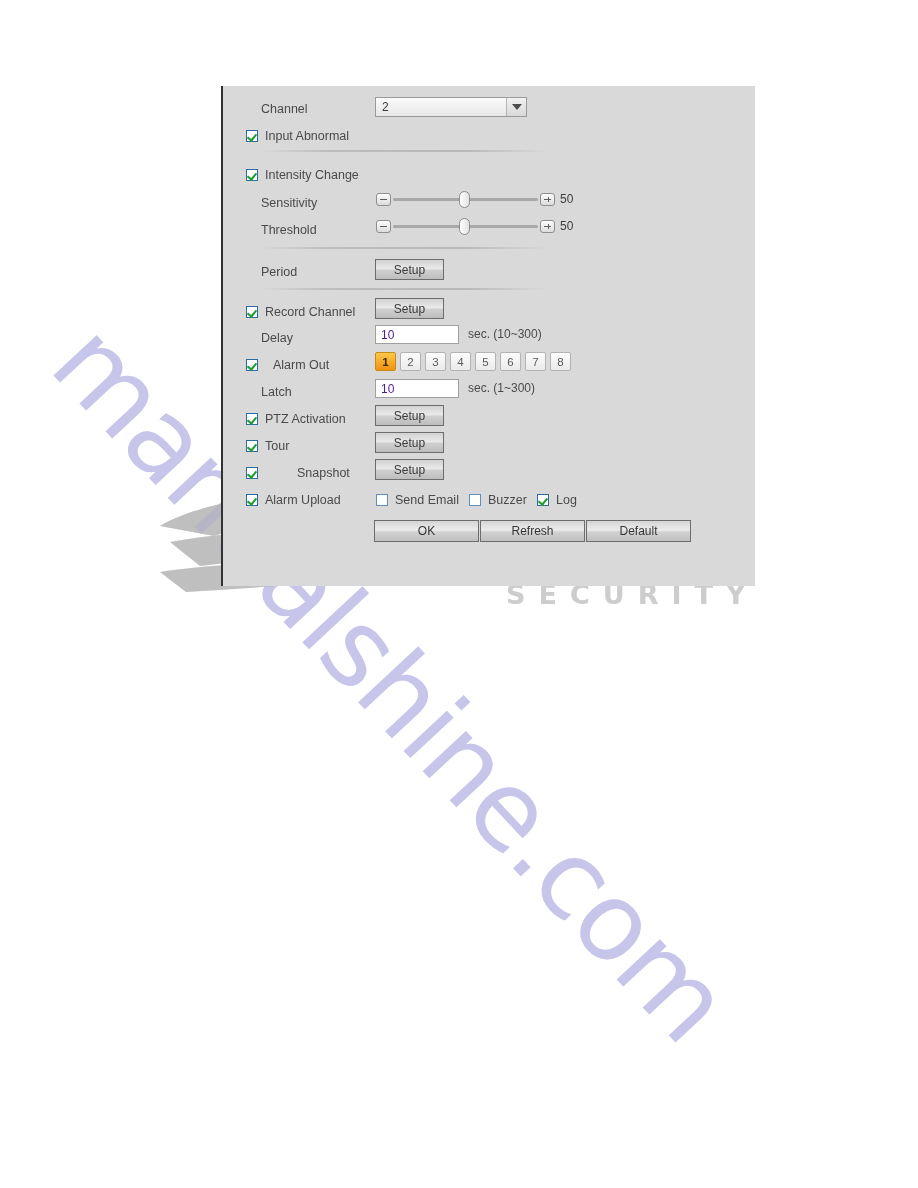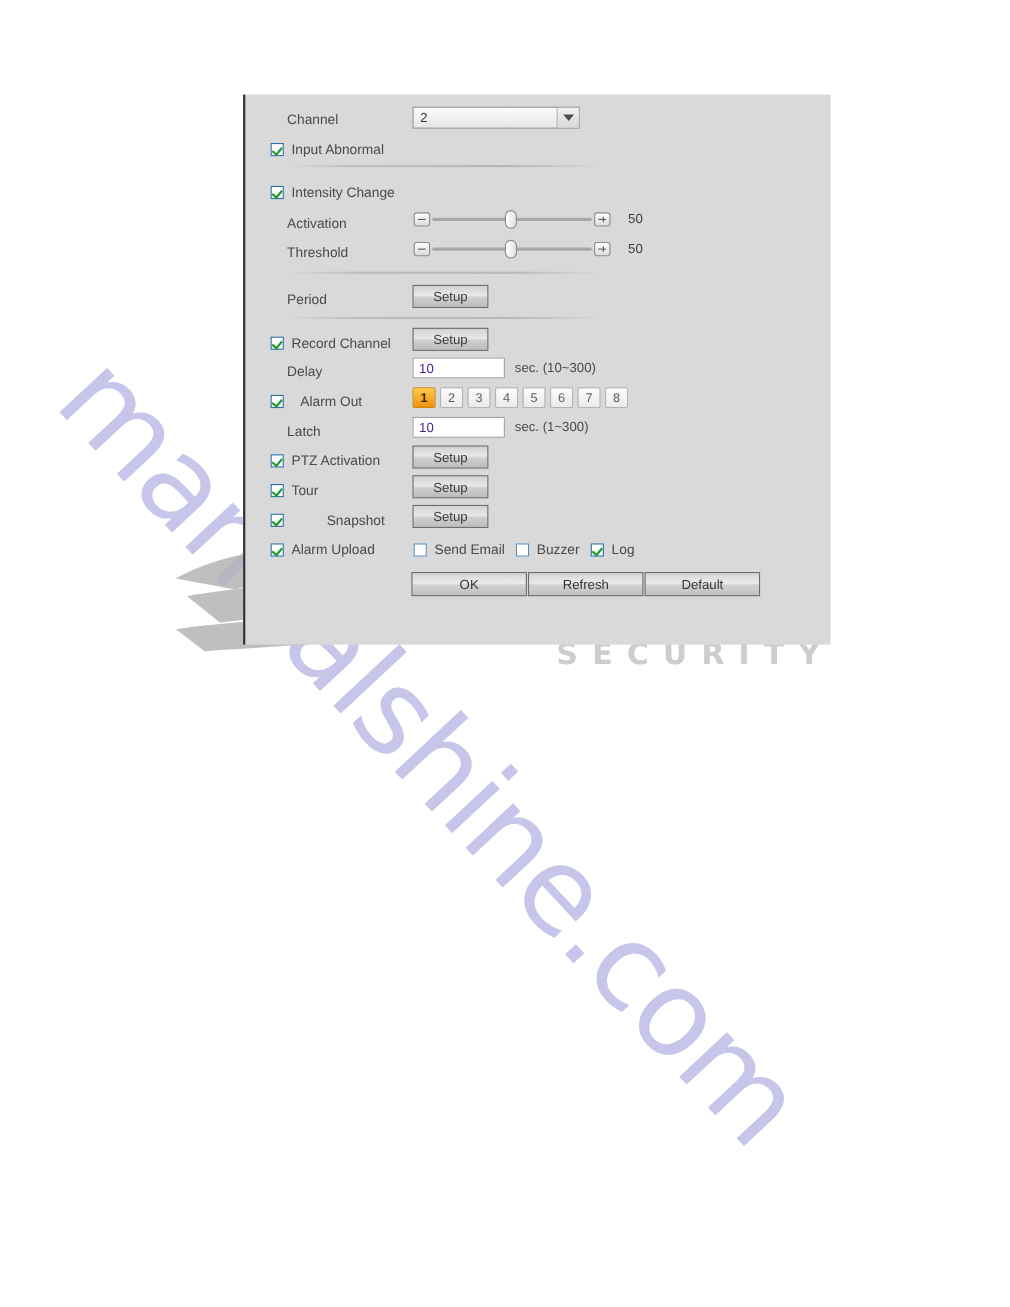--- a/index.html
+++ b/index.html
@@ -210,21 +210,21 @@
     top: -7px;
     width: 11px; height: 17px;
     border: 1px solid #8d8d8d;
     border-radius: 6px;
     background: linear-gradient(to right,#ffffff,#e2e2e2);
     box-sizing: border-box;
   }
   .sval {
     font-size: 12px;
     color: #3d3d3d;
-    margin-left: 16px;
+    margin-left: 5px;
   }
 
   
   .btn {
     border: 1px solid #6d6d6d;
     background: linear-gradient(to bottom,#d2d2d2 0%,#e9e9e9 45%,#cfcfcf 55%,#bdbdbd 100%);
     color: #3b3b3b;
     font-size: 12px;
     display: flex;
     align-items: center;
@@ -332,21 +332,21 @@
     </div>
 
     <div class="divider" style="left:38px; top:64px; width:290px;"></div>
 
     <div class="row" style="left:25px; top:79px;">
       <span class="cb checked"></span>
       <span class="lbl">Intensity Change</span>
     </div>
 
     <div class="row" style="left:40px; top:107px;">
-      <span class="lbl">Activation</span>
+      <span class="lbl">Sensitivity</span>
     </div>
     <div class="slider" style="left:155px; top:106px;">
       <span class="sq"></span>
       <span class="track" style="width:145px; margin:0 2px;">
         <span class="knob" style="left:66px;"></span>
       </span>
       <span class="sq plus"></span>
       <span class="sval">50</span>
     </div>
 

